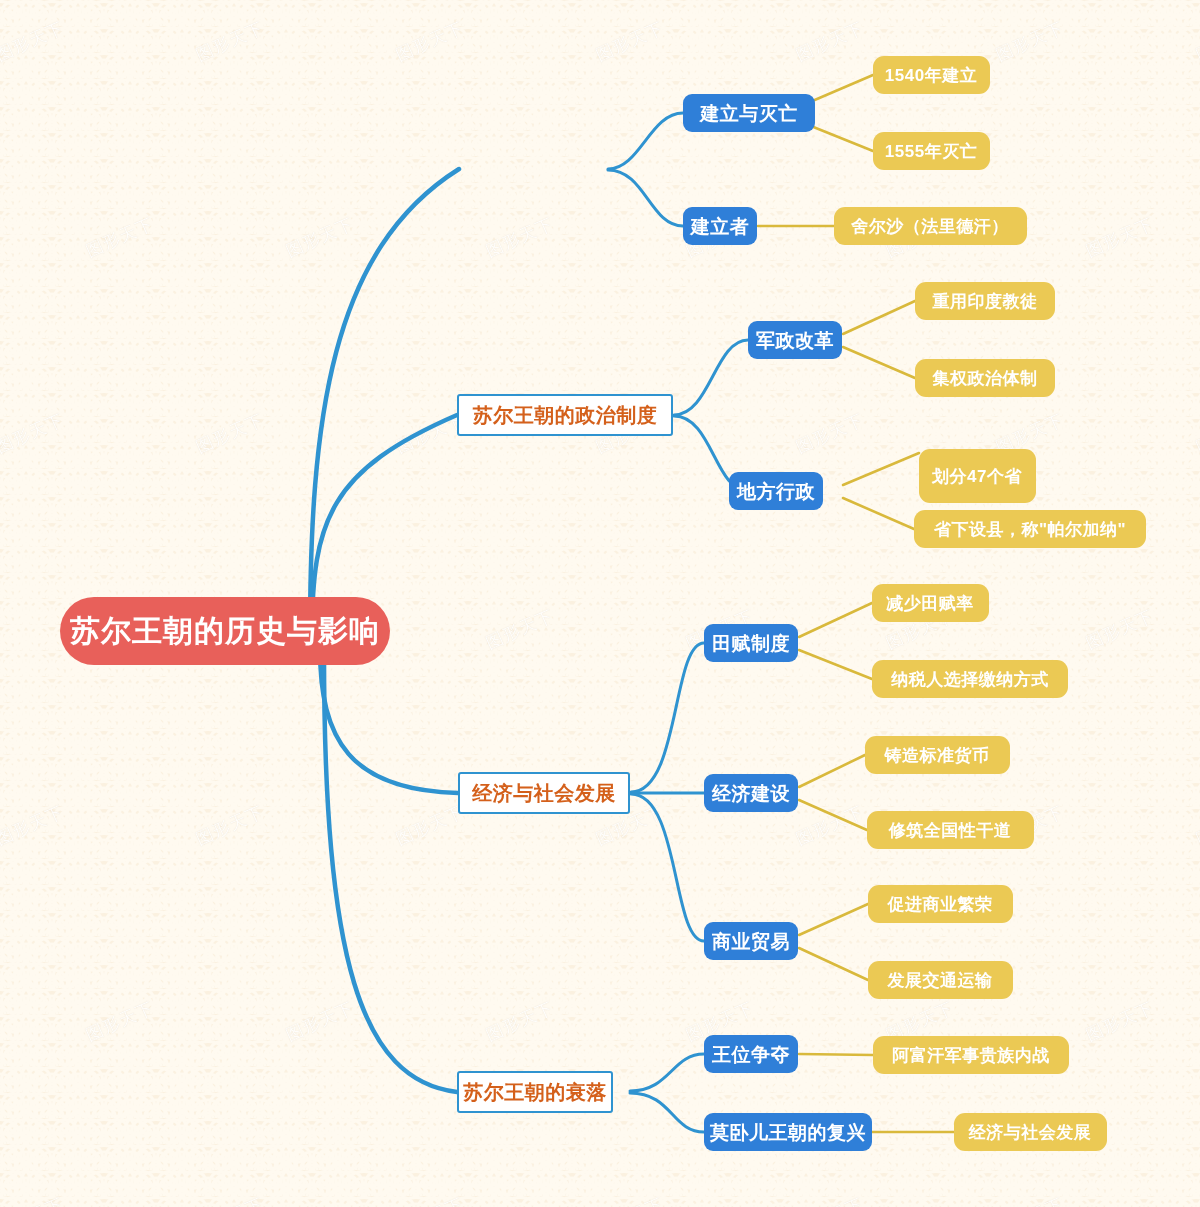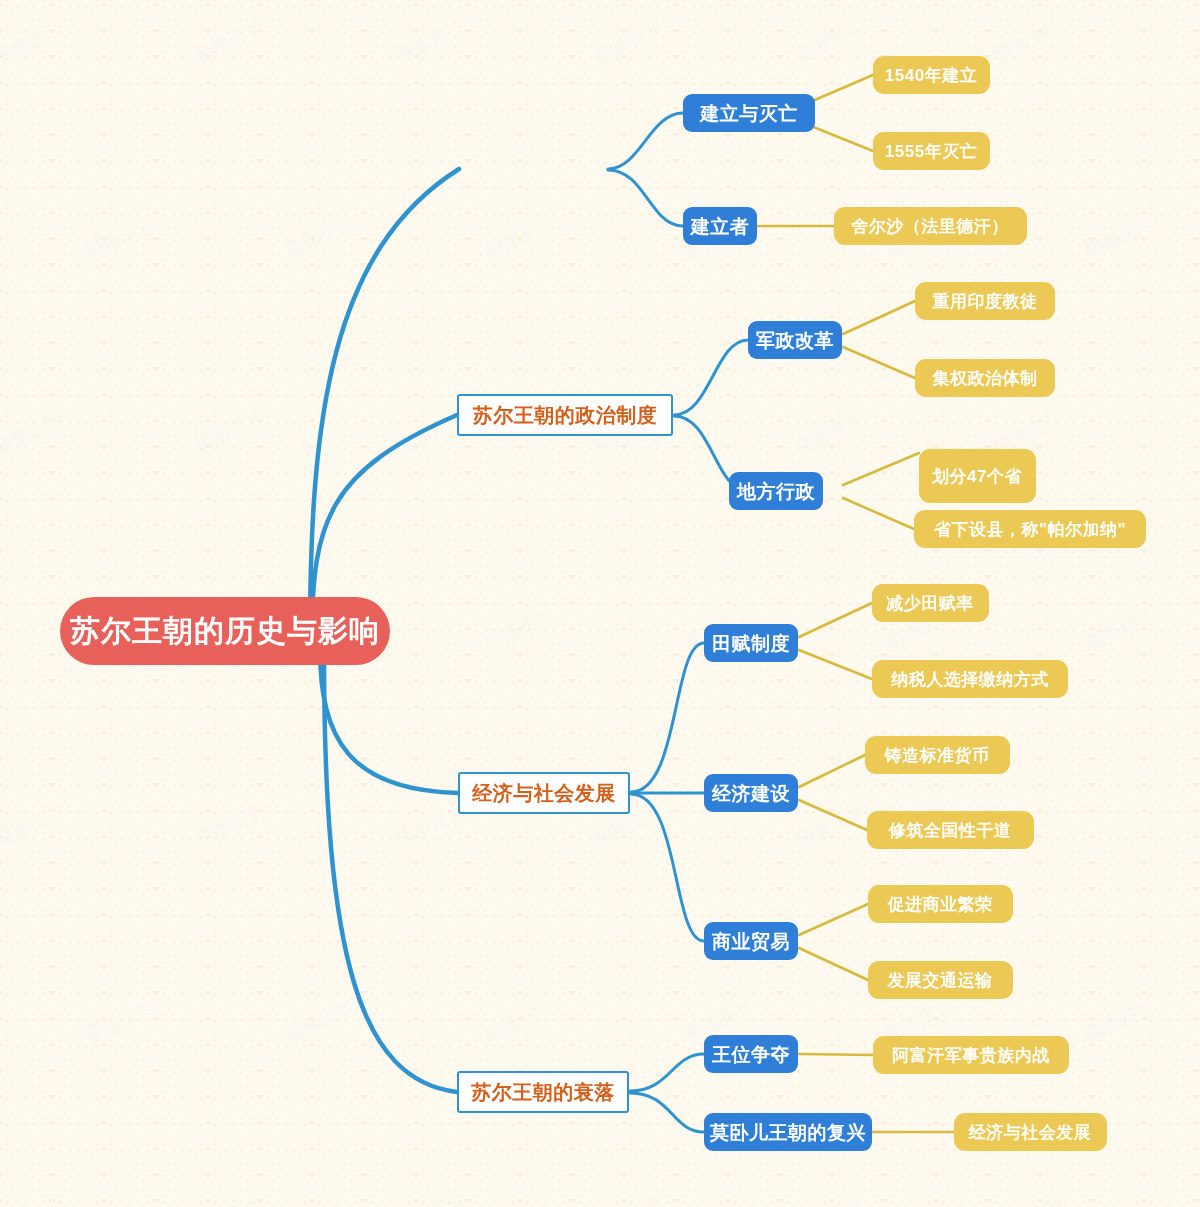--- a/index.html
+++ b/index.html
@@ -229,21 +229,21 @@
     </div>
     <div class="node lvl2" style="left: 704px; top: 922px; width: 94px; height: 38px;">
       <span>商业贸易</span>
     </div>
     <div class="node lvl3" style="left: 867.5px; top: 885px; width: 145px; height: 38px;">
       <span>促进商业繁荣</span>
     </div>
     <div class="node lvl3" style="left: 867.5px; top: 961px; width: 145px; height: 38px;">
       <span>发展交通运输</span>
     </div>
-    <div class="node lvl1" style="left: 457px; top: 1071px; width: 172px; height: 42px; justify-content: center;">
+    <div class="node lvl1" style="left: 457px; top: 1071px; width: 156px; height: 42px; justify-content: center;">
       <span>苏尔王朝的衰落</span>
     </div>
     <div class="node lvl2" style="left: 704px; top: 1035px; width: 94px; height: 38px;">
       <span>王位争夺</span>
     </div>
     <div class="node lvl3" style="left: 873px; top: 1036px; width: 196px; height: 38px;">
       <span>阿富汗军事贵族内战</span>
     </div>
     <div class="node lvl2" style="left: 704px; top: 1113px; width: 168px; height: 38px; justify-content: center;">
       <span>莫卧儿王朝的复兴</span>

